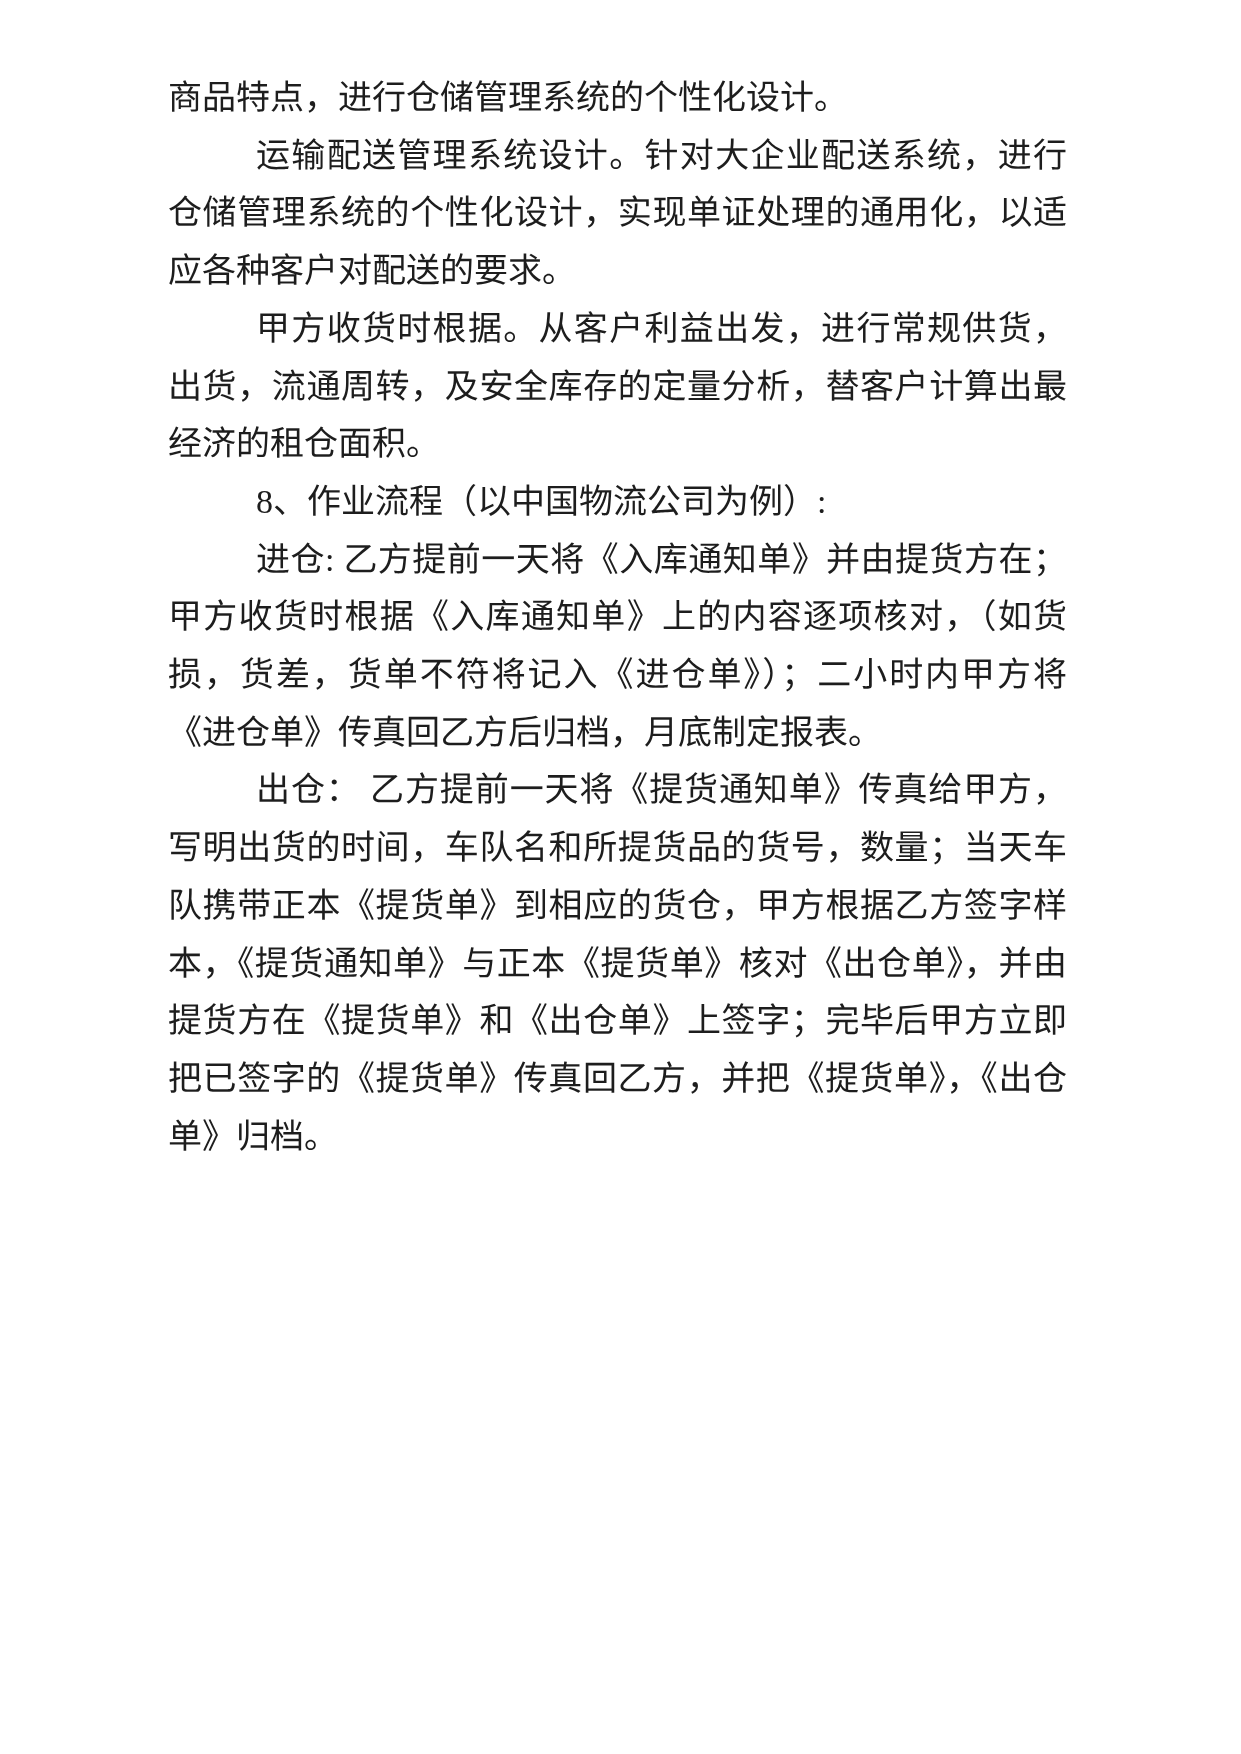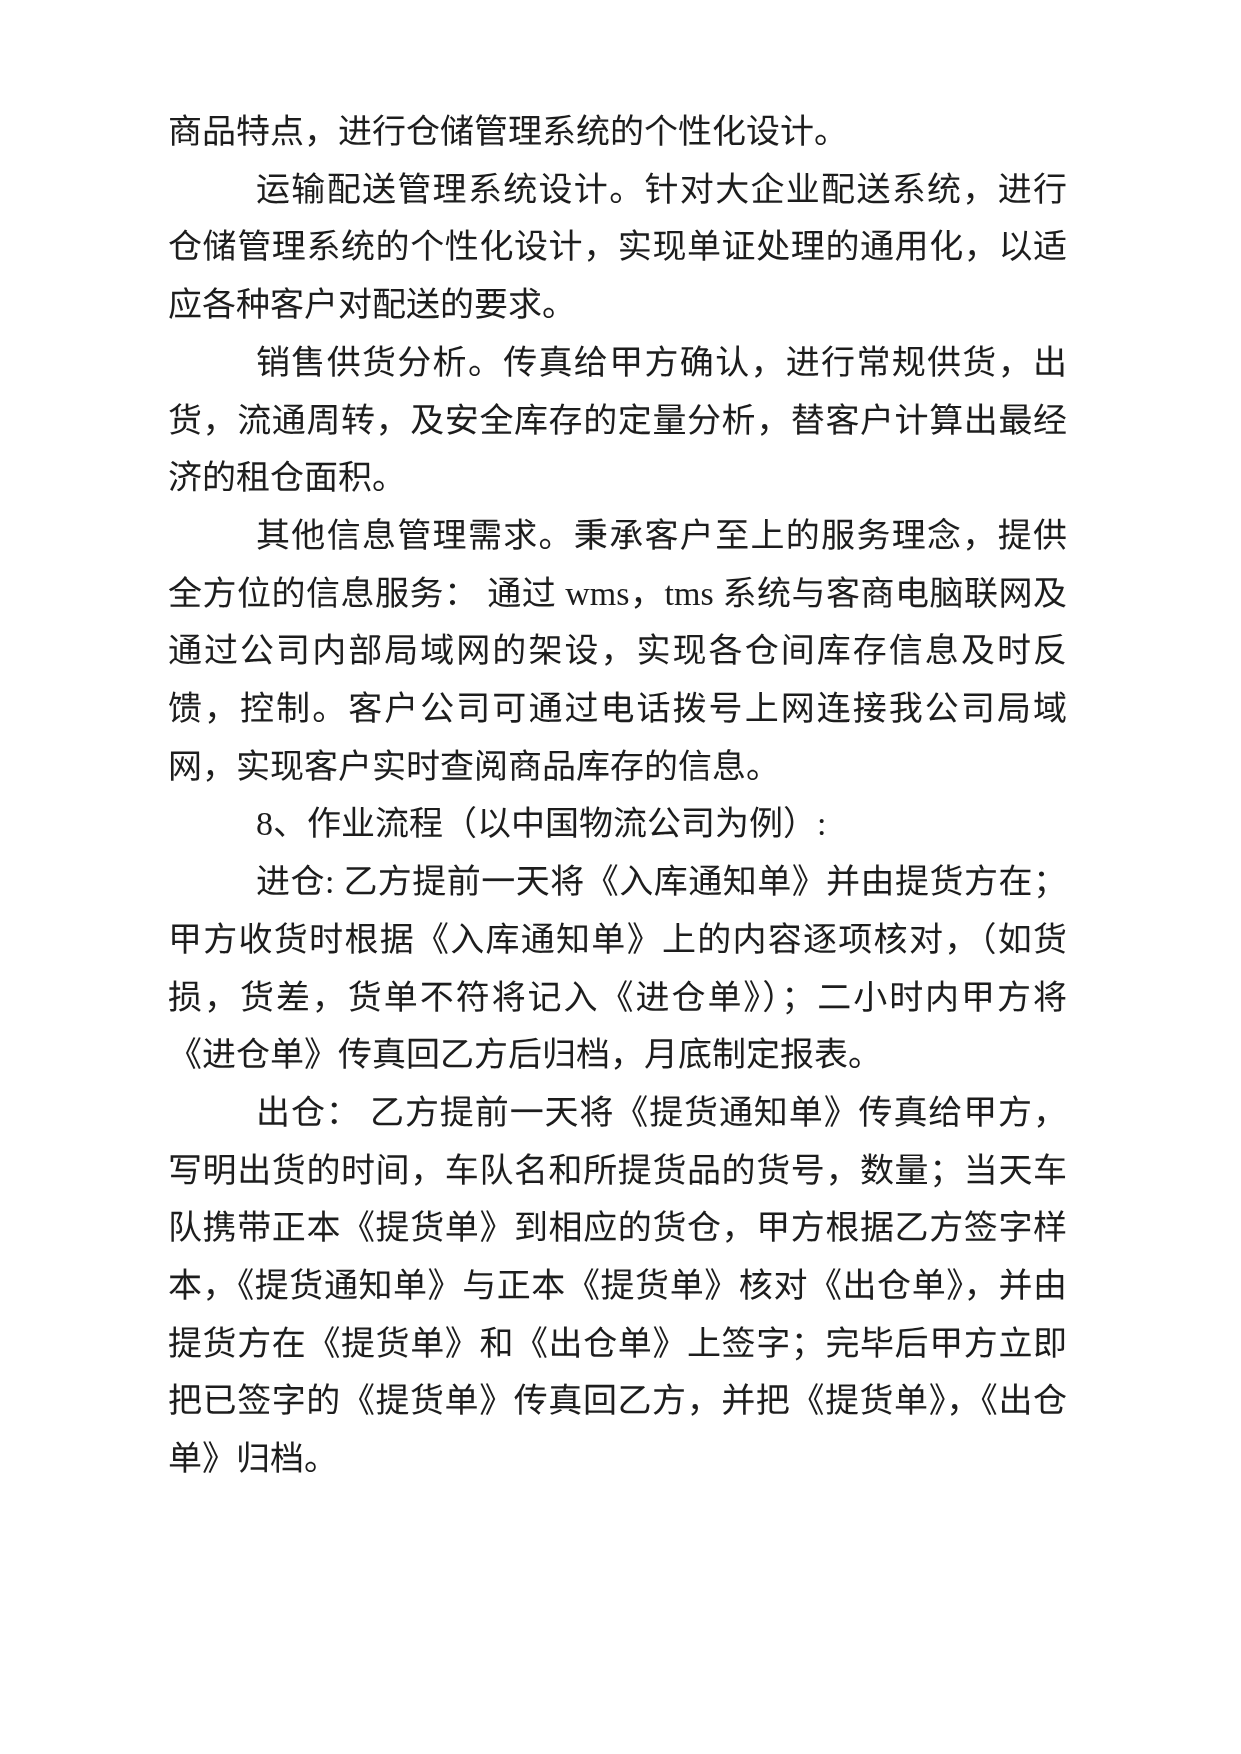--- a/index.html
+++ b/index.html
@@ -6,21 +6,21 @@
     margin: 0;
     padding: 0;
     background: #ffffff;
   }
   .page {
     position: relative;
     width: 1241px;
     height: 1754px;
     background: #ffffff;
     box-sizing: border-box;
-    padding: 103px 174px 0 168px;
+    padding: 69px 174px 0 168px;
     overflow: hidden;
   }
   .para {
     margin: 0;
     font-family: "Liberation Serif", "DejaVu Serif", serif;
     font-weight: normal;
     font-size: 34px;
     line-height: 57.7px;
     color: #1d1d1d;
     text-align: justify;
@@ -30,18 +30,17 @@
   .para.indent {
     text-indent: 88px;
   }
 </style>
 </head>
 <body>
 
 <div class="page">
   <p class="para">商品特点，进行仓储管理系统的个性化设计。</p>
   <p class="para indent">运输配送管理系统设计。针对大企业配送系统，进行仓储管理系统的个性化设计，实现单证处理的通用化，以适应各种客户对配送的要求。</p>
-  <p class="para indent">销售供货分析。传真给甲方确认，进行常规供货，出货，流通周转，及安全库存的定量分析，替客户计算出最经济的租仓面积。</p>
-  <p class="para indent">其他信息管理需求。秉承客户至上的服务理念，提供全方位的信息服务： 通过 wms，tms 系统与客商电脑联网及通过公司内部局域网的架设，实现各仓间库存信息及时反馈，控制。客户公司可通过电话拨号上网连接我公司局域网，实现客户实时查阅商品库存的信息。</p>
+  <p class="para indent">甲方收货时根据。从客户利益出发，进行常规供货，出货，流通周转，及安全库存的定量分析，替客户计算出最经济的租仓面积。</p>
   <p class="para indent">8、作业流程（以中国物流公司为例）:</p>
   <p class="para indent">进仓: 乙方提前一天将《入库通知单》并由提货方在；甲方收货时根据《入库通知单》上的内容逐项核对，（如货损，货差，货单不符将记入《进仓单》）；二小时内甲方将《进仓单》传真回乙方后归档，月底制定报表。</p>
   <p class="para indent">出仓： 乙方提前一天将《提货通知单》传真给甲方，写明出货的时间，车队名和所提货品的货号，数量；当天车队携带正本《提货单》到相应的货仓，甲方根据乙方签字样本，《提货通知单》与正本《提货单》核对《出仓单》，并由提货方在《提货单》和《出仓单》上签字；完毕后甲方立即把已签字的《提货单》传真回乙方，并把《提货单》，《出仓单》归档。</p>
 </div>
 
 </body></html>

